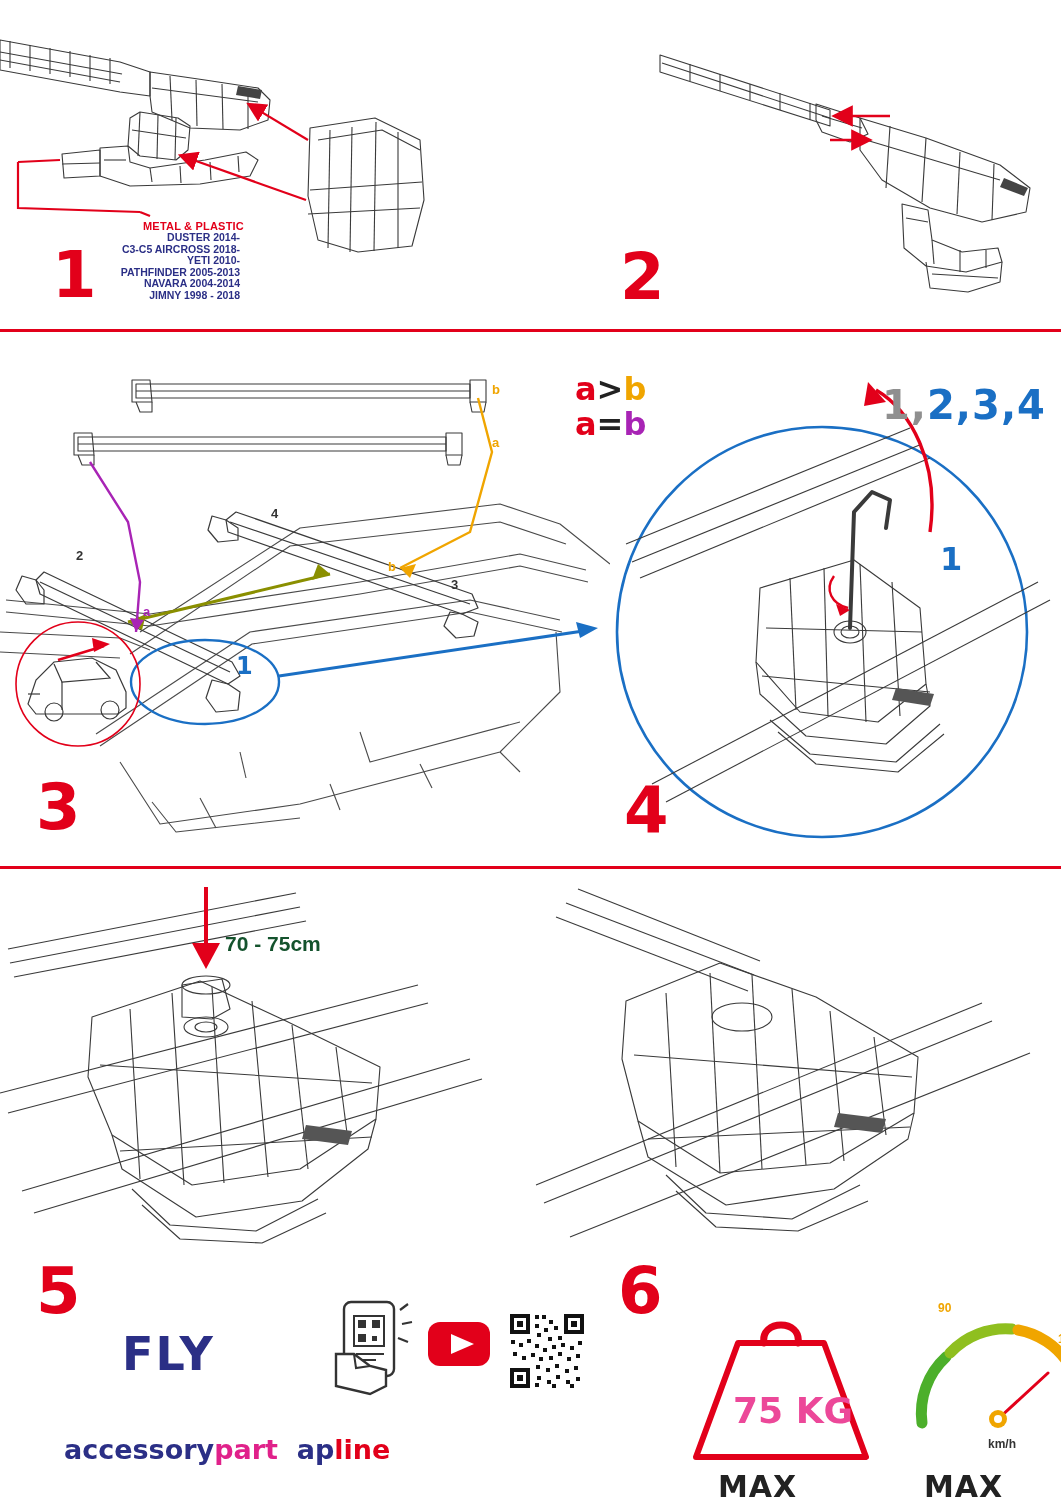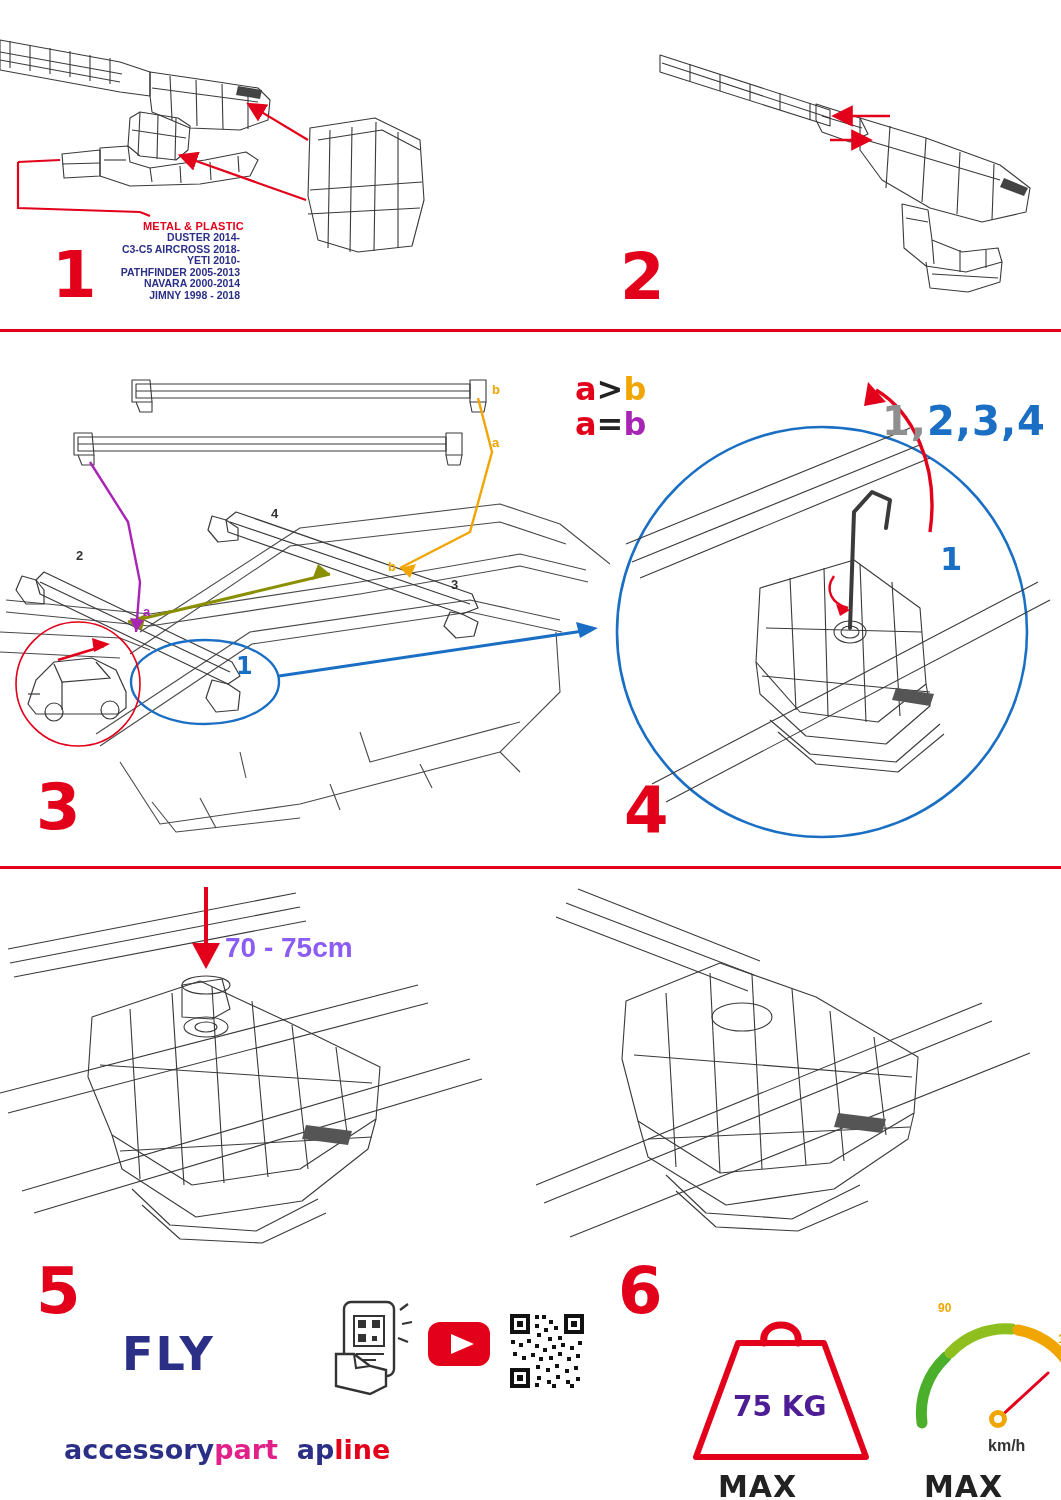--- a/index.html
+++ b/index.html
@@ -71,23 +71,23 @@
     font-weight:700;
     font-size:40px;
     white-space:nowrap;
     letter-spacing:1px;
   }
   .bignum .g{color:#8f8f8f;}
   .bignum .bl{color:#1a6fc4;}
 
   .dim-label{
     position:absolute;
-    color:#8b5cf6;
-    font-weight:700;
-    font-size:28px;
+    color:#14532d;
+    font-weight:700;
+    font-size:21px;
     white-space:nowrap;
   }
   .mini{
     position:absolute;
     font-weight:700;
     font-size:13px;
   }
   .mini.gold{color:#f0a500;}
   .mini.purple{color:#a824b5;}
   .mini.dark{color:#333;}
@@ -124,27 +124,27 @@
     font-family:"DejaVu Sans", sans-serif;
     font-weight:700;
     font-size:30px;
     color:#222;
     letter-spacing:1px;
   }
   .weightval{
     position:absolute;
     font-family:"DejaVu Sans", sans-serif;
     font-weight:700;
-    font-size:28px;
-    color:#4c1d95;
+    font-size:36px;
+    color:#ec4899;
     white-space:nowrap;
   }
   .kmh{
     position:absolute;
-    font-size:16px;
+    font-size:12px;
     font-weight:700;
     color:#333;
     padding-left:10px;
   }
   .gaugenum{
     position:absolute;
     font-size:12px;
     font-weight:700;
     color:#f0a500;
   }
@@ -216,21 +216,21 @@
         </marker>
       </defs>
     </svg>
 
     <div class="metal-title" style="left:143px;top:220px;">METAL &amp; PLASTIC</div>
     <div class="veh-list" style="left:0px;top:232px;width:240px;">
       <div>DUSTER 2014-</div>
       <div>C3-C5 AIRCROSS 2018-</div>
       <div>YETI 2010-</div>
       <div>PATHFINDER 2005-2013</div>
-      <div>NAVARA 2000-2014</div>
+      <div>NAVARA 2004-2014</div>
       <div>JIMNY 1998 - 2018</div>
     </div>
     <div class="stepnum" style="left:52px;top:243px;">1</div>
   </div>
 
   <div class="panel" style="left:530px;top:0;width:531px;height:329px;">
     <svg class="art" width="531" height="300" viewBox="0 0 531 300">
       <g fill="none" stroke="#3a3a3a" stroke-width="1.1" stroke-linejoin="round">
 
         <path d="M130 55 L300 110 L300 126 L130 72 Z"></path>
@@ -418,21 +418,21 @@
       <g fill="none" stroke="#e2001a" stroke-width="2.4">
         <path d="M224 244 C214 258 222 272 238 276"></path>
       </g>
       <path d="M240 278 L226 272 L230 284 Z" fill="#e2001a"></path>
 
       <g fill="none" stroke="#e2001a" stroke-width="3.4">
         <path d="M320 200 C330 130 300 78 266 58"></path>
       </g>
       <path d="M258 50 L276 70 L254 74 Z" fill="#e2001a"></path>
     </svg>
-    <div class="bignum" style="left:272px;top:50px;margin-top:16px;">
+    <div class="bignum" style="left:272px;top:50px;">
       <span class="g">1,</span><span class="bl">2,3,4</span>
     </div>
     <div class="circle1" style="left:330px;top:208px;">1</div>
     <div class="stepnum" style="left:14px;top:447px;">4</div>
   </div>
 
   <div class="hrule" id="rule2"></div>
 
   <div class="panel" style="left:0;top:869px;width:530px;height:631px;">
     <svg class="art" width="530" height="380" viewBox="0 0 530 380">

